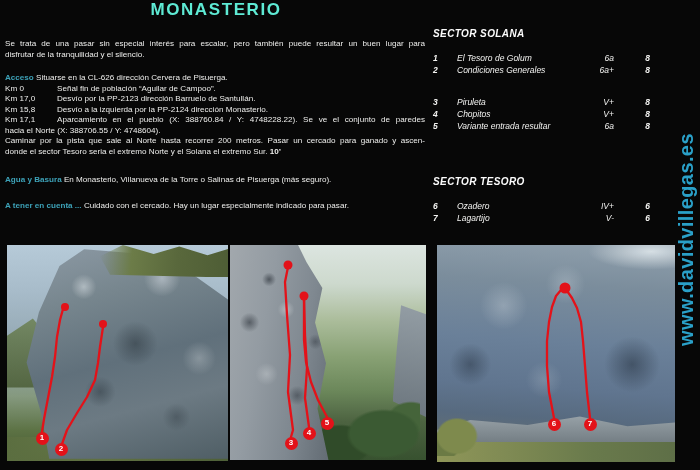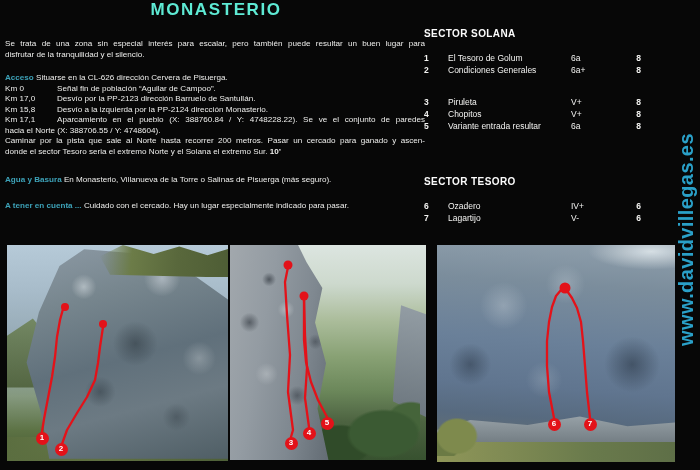--- a/index.html
+++ b/index.html
@@ -24,29 +24,29 @@
   .accent { color:#3da2b8; font-weight:bold; }
   .mb13 { margin-bottom:13px; }
   .mb18 { margin-bottom:18px; }
   .mb15 { margin-bottom:15px; }
   .kmrow { display:flex; }
   .kmlabel { width:52px; flex:none; }
   .kmtext { flex:1; }
   b.time { font-weight:bold; }
 
   
-  .sector { left:424px; width:217px; }
+  .sector { left:433px; width:217px;font-style:italic; }
   #sector-solana { top:28px; }
   #sector-castillo { top:96px; }
   #sector-tesoro { top:176px; }
   .sector-title { font-size:10px; font-weight:bold; letter-spacing:.4px; margin-bottom:13px; color:#fbfbfb; }
   .route-row { display:flex; font-size:8.5px; line-height:12px; }
   .r-num { width:24px; flex:none; font-weight:bold; }
   .r-name { flex:1; }
-  .r-grade { width:34px; flex:none; }
+  .r-grade { width:34px; flex:none; text-align:right; }
   .r-len { width:36px; flex:none; text-align:right; font-weight:bold; }
 
   
   #watermark {
     left:675px; top:110px; height:236px; width:24px;
     writing-mode:vertical-rl; transform:rotate(180deg);
     font-size:20px; font-weight:600; letter-spacing:.4px; color:#2aa0c8;
   }
 
   
@@ -128,21 +128,21 @@
     display:flex; align-items:center; justify-content:center; line-height:1;
   }
 </style>
 </head>
 <body>
 
 <div id="title" class="abs">MONASTERIO</div>
 
 <div id="textcol" class="abs">
   <div class="mb13">
-    <div class="j">Se trata de una zona sin especial interés para escalar, pero también puede resultar un buen lugar para</div>
+    <div class="j">Se trata de una pasar sin especial interés para escalar, pero también puede resultar un buen lugar para</div>
     <div>disfrutar de la tranquilidad y el silencio.</div>
   </div>
 
   <div>
     <div><span class="accent">Acceso</span> <span>Situarse en la CL-626 dirección Cervera de Pisuerga.</span></div>
     <div class="kmrow">
       <span class="kmlabel">Km 0</span>
       <span class="kmtext">Señal fin de población “Aguilar de Campoo”.</span>
     </div>
     <div class="kmrow">

